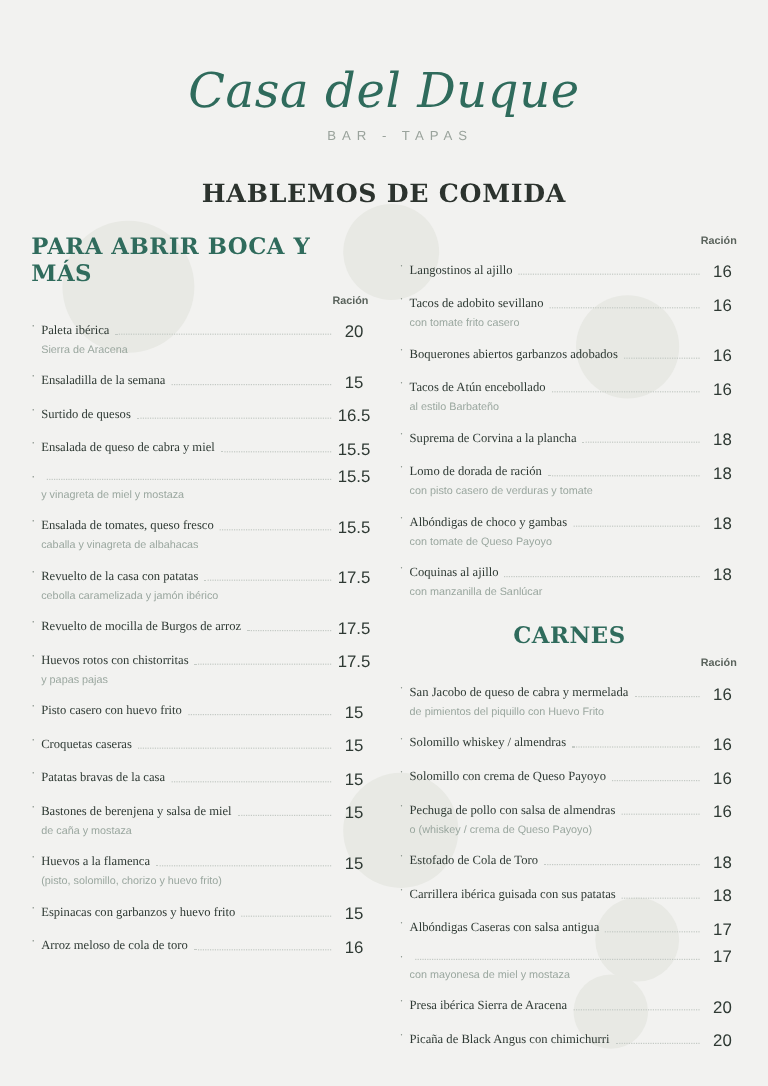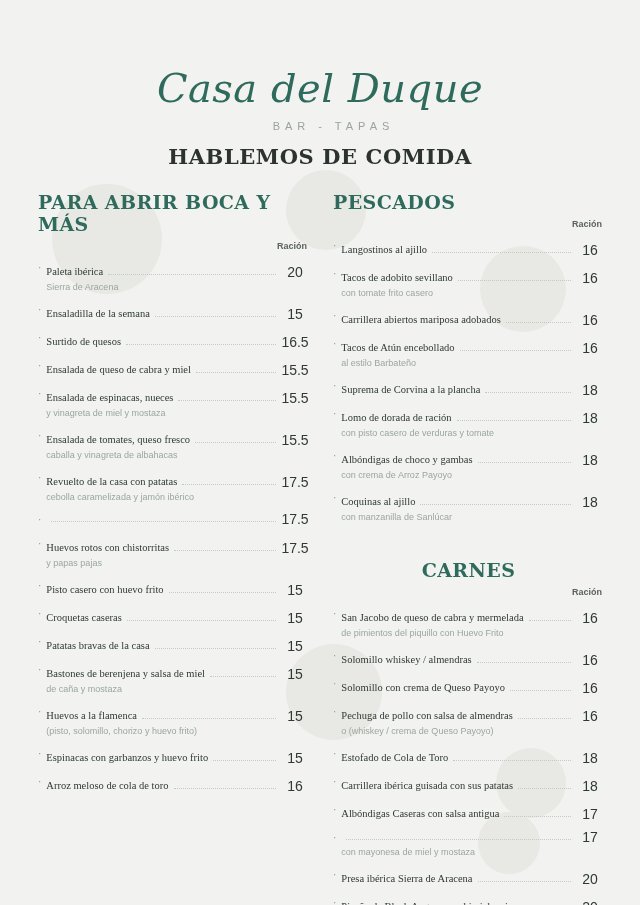--- a/index.html
+++ b/index.html
@@ -13,21 +13,21 @@
     font-family: "Liberation Sans", sans-serif;
     color: #3f4a44;
     overflow: hidden;
     position: relative;
   }
   .page {
     position: relative;
     width: 640px;
     height: 905px;
     box-sizing: border-box;
-    padding: 12px;
+    padding: 0;
     overflow: hidden;
   }
   
   .blob {
     position: absolute;
     border-radius: 50%;
     background: #e8e9e4;
     z-index: 0;
   }
   .blob.b1 { width: 110px; height: 110px; left: 52px;  top: 184px; }
@@ -58,21 +58,21 @@
   .brand-sub {
     margin-top: 12px;
     font-family: "Liberation Sans", sans-serif;
     font-size: 11px;
     letter-spacing: 5px;
     color: #9aa39c;
     margin-left: 27px;
   }
   .main-heading {
     text-align: center;
-    margin-top: 12px;
+    margin-top: 28px;
     font-family: "DejaVu Serif", serif;
     font-weight: bold;
     font-size: 21px;
     letter-spacing: 0.6px;
     color: #2c332e;
   }
 
   
   .columns {
     display: flex;
@@ -87,21 +87,21 @@
   .section-title {
     font-family: "DejaVu Serif", serif;
     font-weight: bold;
     font-size: 19px;
     color: #2f6b5c;
     letter-spacing: 0.4px;
     margin: 0 0 6px 0;
   }
   .section-title.center {
     text-align: center;
-    margin-top: 36px;
+    margin-top: 20px;
   }
   .ration-row {
     display: flex;
     justify-content: flex-end;
     font-size: 9px;
     font-weight: bold;
     color: #5a635c;
     margin-bottom: 10px;
     padding-right: 2px;
   }
@@ -224,21 +224,20 @@
                   <span class="nameblock"><span class="name">Ensalada de queso de cabra y miel</span></span>
                   <span class="dots"></span>
                   <span class="price">15.5</span>
                 </div>
               </div>
             </div>
             <div class="item">
               <span class="bullet">·</span>
               <div class="body">
                 <div class="item-line">
-                  <span class="nameblock"><span class="name">Ensalada de espinacas, nueces</span></span>
                   <span class="dots"></span>
                   <span class="price">15.5</span>
                 </div>
                 <div class="desc">y vinagreta de miel y mostaza</div>
               </div>
             </div>
             <div class="item">
               <span class="bullet">·</span>
               <div class="body">
                 <div class="item-line">
@@ -257,20 +256,21 @@
                   <span class="dots"></span>
                   <span class="price">17.5</span>
                 </div>
                 <div class="desc">cebolla caramelizada y jamón ibérico</div>
               </div>
             </div>
             <div class="item">
               <span class="bullet">·</span>
               <div class="body">
                 <div class="item-line">
+                  <span class="nameblock"><span class="name">Revuelto de mocilla de Burgos de arroz</span></span>
                   <span class="dots"></span>
                   <span class="price">17.5</span>
                 </div>
               </div>
             </div>
             <div class="item">
               <span class="bullet">·</span>
               <div class="body">
                 <div class="item-line">
                   <span class="nameblock"><span class="name">Huevos rotos con chistorritas</span></span>
@@ -349,21 +349,20 @@
                   <span class="nameblock"><span class="name">Arroz meloso de cola de toro</span></span>
                   <span class="dots"></span>
                   <span class="price">16</span>
                 </div>
               </div>
             </div>
           </div>
       </div>
 
       <div class="col">
-        <div class="section-title">PESCADOS</div>
         <div class="ration-row">
           <span class="ration-label">Ración</span>
         </div>
         <div id="col-pescados-items">
             <div class="item">
               <span class="bullet">·</span>
               <div class="body">
                 <div class="item-line">
                   <span class="nameblock"><span class="name">Langostinos al ajillo</span></span>
                   <span class="dots"></span>
@@ -379,21 +378,21 @@
                   <span class="dots"></span>
                   <span class="price">16</span>
                 </div>
                 <div class="desc">con tomate frito casero</div>
               </div>
             </div>
             <div class="item">
               <span class="bullet">·</span>
               <div class="body">
                 <div class="item-line">
-                  <span class="nameblock"><span class="name">Carrillera abiertos mariposa adobados</span></span>
+                  <span class="nameblock"><span class="name">Boquerones abiertos garbanzos adobados</span></span>
                   <span class="dots"></span>
                   <span class="price">16</span>
                 </div>
               </div>
             </div>
             <div class="item">
               <span class="bullet">·</span>
               <div class="body">
                 <div class="item-line">
                   <span class="nameblock"><span class="name">Tacos de Atún encebollado</span></span>
@@ -425,21 +424,21 @@
               </div>
             </div>
             <div class="item">
               <span class="bullet">·</span>
               <div class="body">
                 <div class="item-line">
                   <span class="nameblock"><span class="name">Albóndigas de choco y gambas</span></span>
                   <span class="dots"></span>
                   <span class="price">18</span>
                 </div>
-                <div class="desc">con crema de Arroz Payoyo</div>
+                <div class="desc">con tomate de Queso Payoyo</div>
               </div>
             </div>
             <div class="item">
               <span class="bullet">·</span>
               <div class="body">
                 <div class="item-line">
                   <span class="nameblock"><span class="name">Coquinas al ajillo</span></span>
                   <span class="dots"></span>
                   <span class="price">18</span>
                 </div>

